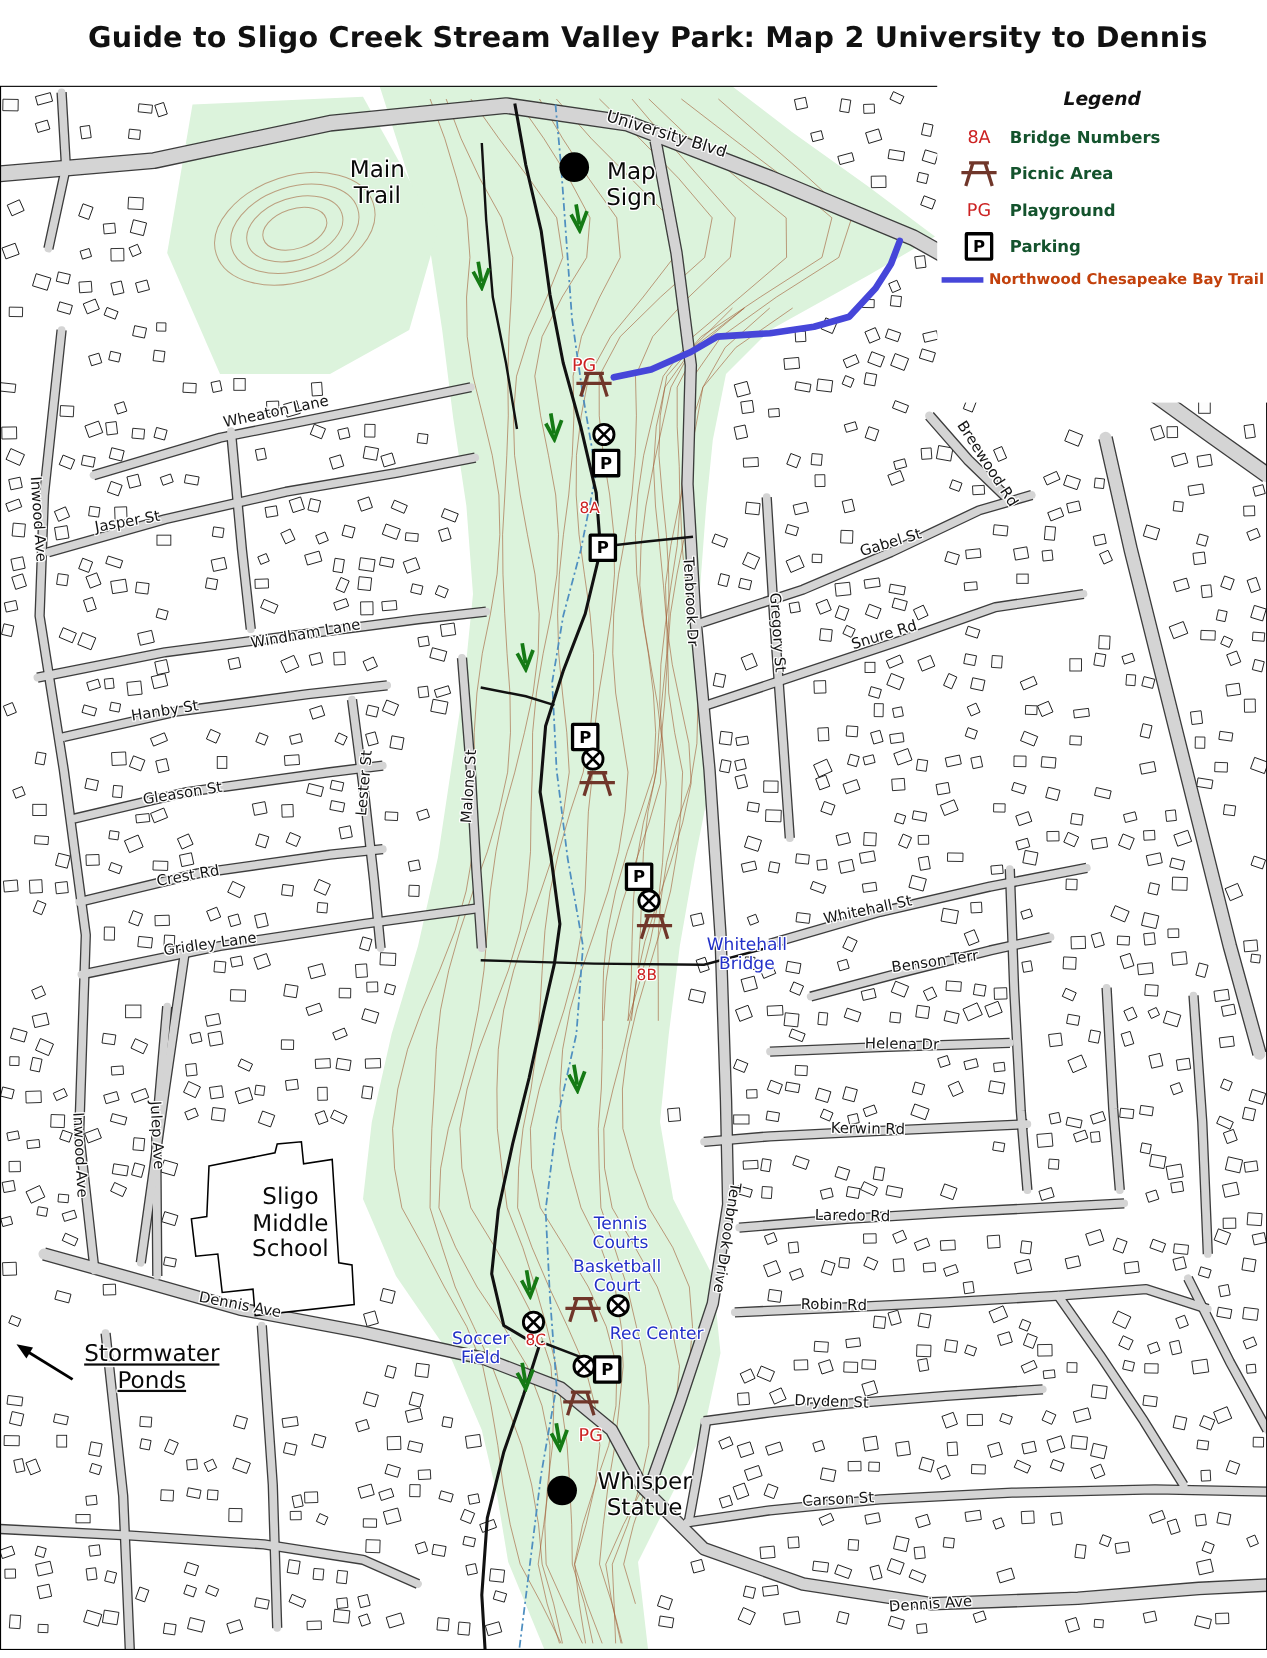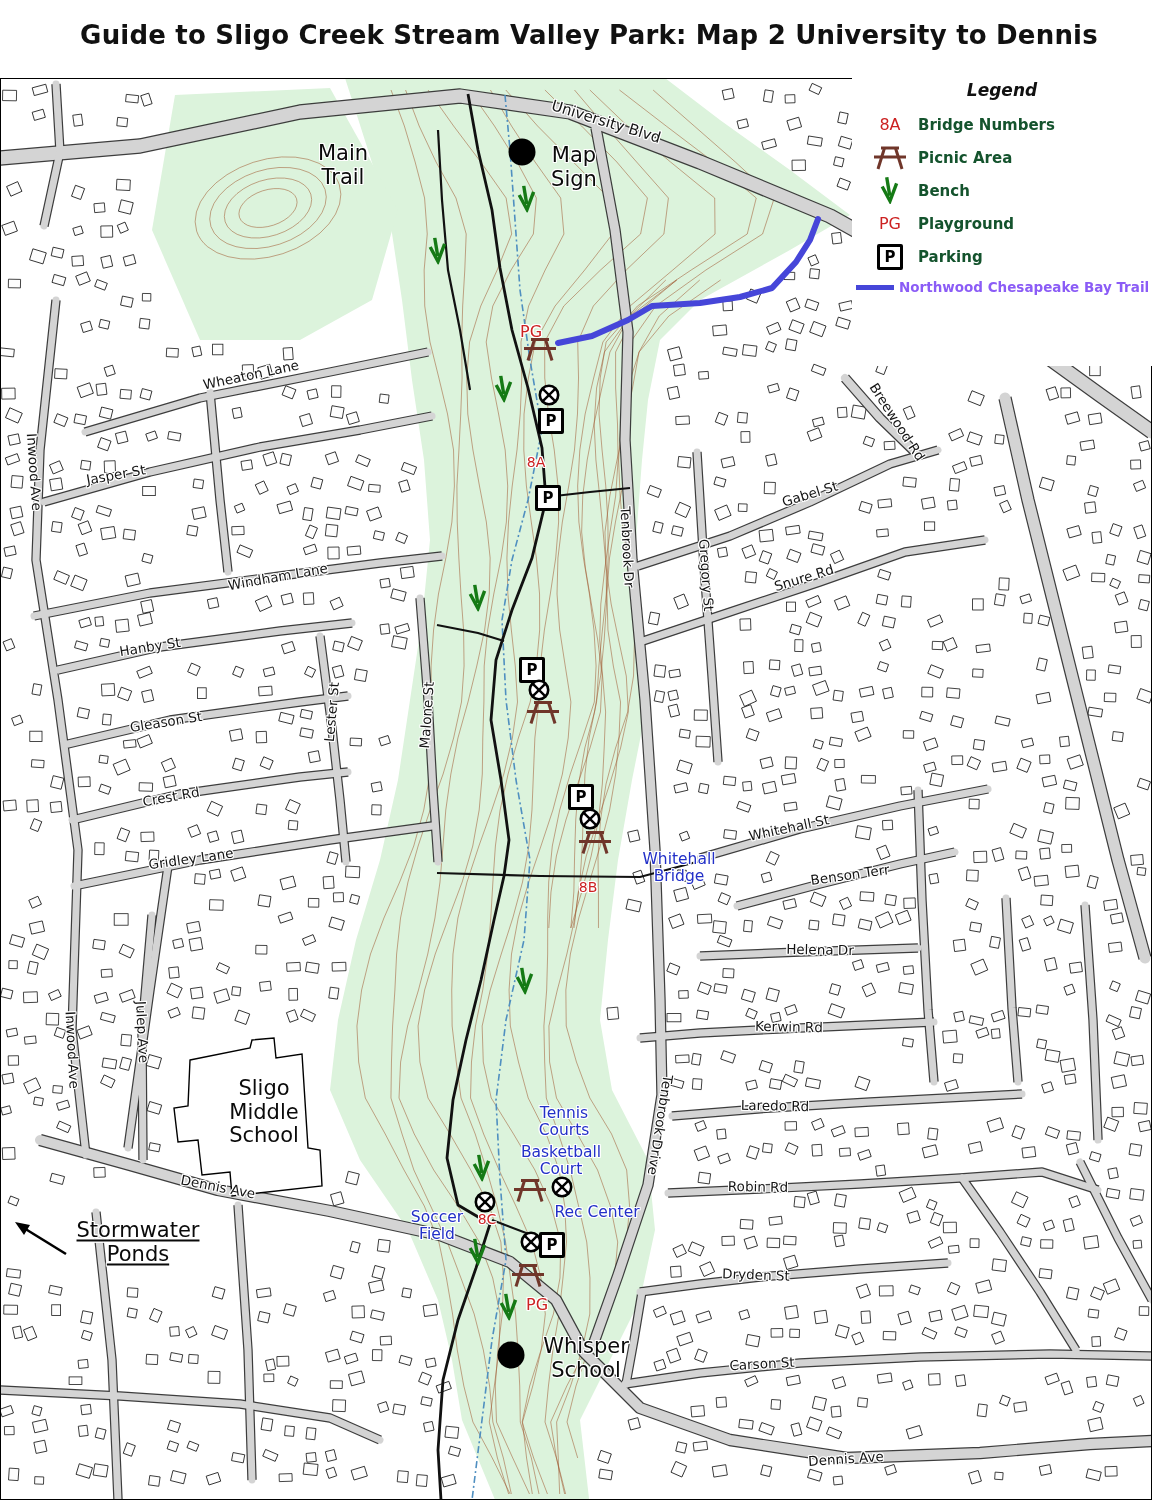--- a/index.html
+++ b/index.html
@@ -1077,21 +1077,21 @@
 Ponds</div>
         <div class="marker" style="left: 522px; top: 152px;">
           <div class="dot" style="width:27px;height:27px"></div>
         </div>
         <div class="lbl halo big" style="left: 574px; top: 168px; transform: translate(-50%, -50%) rotate(0deg);">Map
 Sign</div>
         <div class="marker" style="left: 511px; top: 1355px;">
           <div class="dot" style="width:27px;height:27px"></div>
         </div>
         <div class="lbl halo big" style="left: 586px; top: 1359px; transform: translate(-50%, -50%) rotate(0deg);">Whisper
-School</div>
+Statue</div>
         <div class="marker" style="left: 551px; top: 421px;">
           <div class="pbox">P</div>
         </div>
         <div class="marker" style="left: 548px; top: 498px;">
           <div class="pbox">P</div>
         </div>
         <div class="marker" style="left: 532px; top: 670px;">
           <div class="pbox">P</div>
         </div>
         <div class="marker" style="left: 581px; top: 797px;">
@@ -1237,41 +1237,30 @@
                   <line x1="-16" y1="0" x2="16" y2="0"></line>
                   <line x1="-5.5" y1="-9" x2="-12" y2="12"></line>
                   <line x1="5.5" y1="-9" x2="12" y2="12"></line>
                 </g>
               </svg>
             </span>
             <span class="legend-label">Picnic Area</span>
           </div>
           <div class="legend-row">
             <span class="legend-sym">
-              <svg width="24" height="27" viewBox="-12 -13 24 27">
-                <g stroke="#157a15" stroke-width="3.4" fill="none" stroke-linecap="square">
-                  <line x1="-3" y1="-11" x2="-0.5" y2="4"></line>
-                  <path d="M-7,-2 L0,11 L6,-5"></path>
-                </g>
-              </svg>
-            </span>
-            <span class="legend-label">Bench</span>
-          </div>
-          <div class="legend-row">
-            <span class="legend-sym">
               <span class="redtag" style="font-size:16px">PG</span>
             </span>
             <span class="legend-label">Playground</span>
           </div>
           <div class="legend-row">
             <span class="legend-sym">
               <div class="pbox">P</div>
             </span>
             <span class="legend-label">Parking</span>
           </div>
         </div>
       <div class="legend-trail">
         <span class="trail-swatch" style="background: rgb(70, 70, 217);"></span>
-        <span class="trail-name" style="color: #8b5cf6;">Northwood Chesapeake Bay Trail</span>
+        <span class="trail-name" style="color: #c2410c;">Northwood Chesapeake Bay Trail</span>
       </div>
     </div>
   </div>
 </div>
 
 </body></html>

